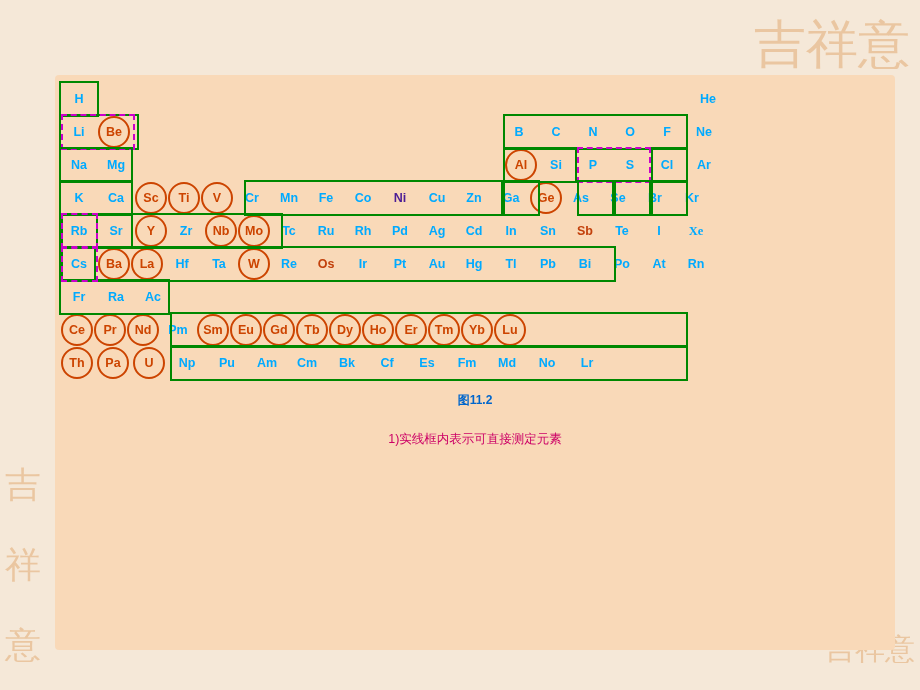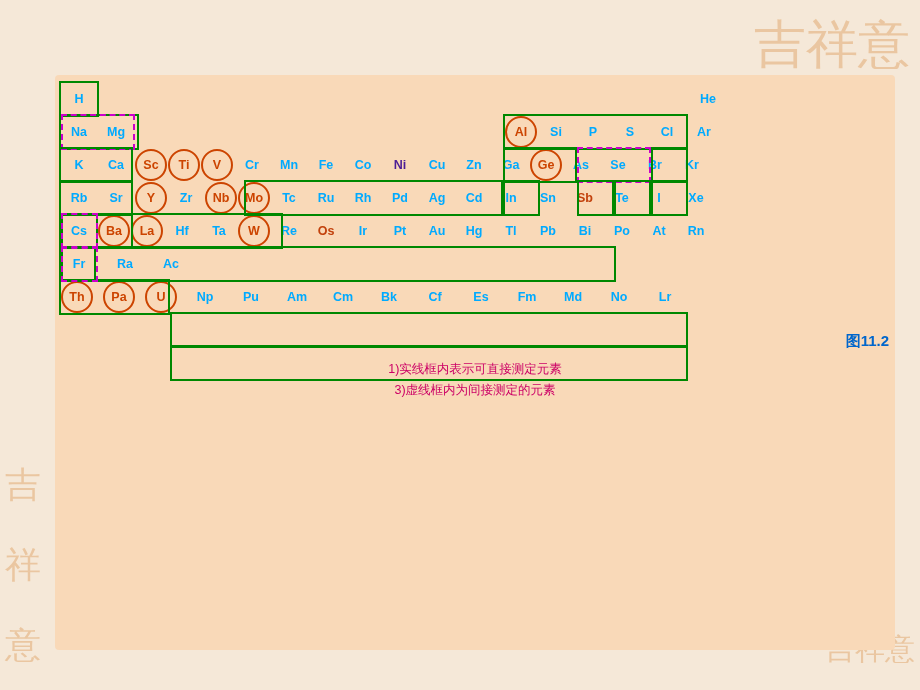--- a/index.html
+++ b/index.html
@@ -113,20 +113,41 @@
         <div class="el gap"></div>
         <div class="el gap"></div>
         <div class="el gap"></div>
         <div class="el gap"></div>
         <div class="el gap"></div>
         <div class="el gap"></div>
         <div class="el gap"></div>
       <div class="el" style="color:#00aaff;font-weight:bold;">He</div>
     </div>
 
+    <div style="display:flex;gap:1px;margin-bottom:1px;position:relative;">
+      <div class="el" style="color:#00aaff;font-weight:bold;">Li</div>
+      <div class="el circled">Be</div>
+
+      <div class="el gap"></div>
+        <div class="el gap"></div>
+        <div class="el gap"></div>
+        <div class="el gap"></div>
+        <div class="el gap"></div>
+        <div class="el gap"></div>
+        <div class="el gap"></div>
+        <div class="el gap"></div>
+        <div class="el gap"></div>
+        <div class="el gap"></div>
+      <div class="el" style="color:#00aaff;font-weight:bold;">B</div>
+      <div class="el" style="color:#00aaff;font-weight:bold;">C</div>
+      <div class="el" style="color:#00aaff;font-weight:bold;">N</div>
+      <div class="el" style="color:#00aaff;font-weight:bold;">O</div>
+      <div class="el" style="color:#00aaff;font-weight:bold;">F</div>
+      <div class="el" style="color:#00aaff;font-weight:bold;">Ne</div>
+    </div>
 
     <div style="display:flex;gap:1px;margin-bottom:1px;">
       <div class="el" style="color:#00aaff;font-weight:bold;">Na</div>
       <div class="el" style="color:#00aaff;font-weight:bold;">Mg</div>
       <div class="el gap"></div>
         <div class="el gap"></div>
         <div class="el gap"></div>
         <div class="el gap"></div>
         <div class="el gap"></div>
         <div class="el gap"></div>
@@ -174,21 +195,21 @@
       <div class="el" style="color:#00aaff;font-weight:bold;">Ru</div>
       <div class="el" style="color:#00aaff;font-weight:bold;">Rh</div>
       <div class="el" style="color:#00aaff;font-weight:bold;">Pd</div>
       <div class="el" style="color:#00aaff;font-weight:bold;">Ag</div>
       <div class="el" style="color:#00aaff;font-weight:bold;">Cd</div>
       <div class="el" style="color:#00aaff;font-weight:bold;">In</div>
       <div class="el" style="color:#00aaff;font-weight:bold;">Sn</div>
       <div class="el" style="color:#c2410c;font-weight:bold;">Sb</div>
       <div class="el" style="color:#00aaff;font-weight:bold;">Te</div>
       <div class="el" style="color:#00aaff;font-weight:bold;">I</div>
-      <div class="el" style="color:#00aaff;font-weight:bold;">Xe</div>
+      <div class="el" style="color:#00aaff;font-weight:bold;font-family:Liberation Serif, serif;">Xe</div>
     </div>
 
     <div style="display:flex;gap:1px;margin-bottom:1px;">
       <div class="el" style="color:#00aaff;font-weight:bold;">Cs</div>
       <div class="el circled">Ba</div>
       <div class="el circled">La</div>
       <div class="el" style="color:#00aaff;font-weight:bold;">Hf</div>
       <div class="el" style="color:#00aaff;font-weight:bold;">Ta</div>
       <div class="el circled">W</div>
       <div class="el" style="color:#00aaff;font-weight:bold;">Re</div>
@@ -198,43 +219,59 @@
       <div class="el" style="color:#00aaff;font-weight:bold;">Au</div>
       <div class="el" style="color:#00aaff;font-weight:bold;">Hg</div>
       <div class="el" style="color:#00aaff;font-weight:bold;">Tl</div>
       <div class="el" style="color:#00aaff;font-weight:bold;">Pb</div>
       <div class="el" style="color:#00aaff;font-weight:bold;">Bi</div>
       <div class="el" style="color:#00aaff;font-weight:bold;">Po</div>
       <div class="el" style="color:#00aaff;font-weight:bold;">At</div>
       <div class="el" style="color:#00aaff;font-weight:bold;">Rn</div>
     </div>
 
-    <div style="display:flex;gap:10px;margin-bottom:1px;">
+    <div style="display:flex;gap:1px;margin-bottom:1px;">
       <div class="el" style="color:#00aaff;font-weight:bold;">Fr</div>
       <div class="el" style="color:#00aaff;font-weight:bold;">Ra</div>
       <div class="el" style="color:#00aaff;font-weight:bold;">Ac</div>
       <div class="el gap"></div>
         <div class="el gap"></div>
         <div class="el gap"></div>
         <div class="el gap"></div>
         <div class="el gap"></div>
         <div class="el gap"></div>
         <div class="el gap"></div>
         <div class="el gap"></div>
         <div class="el gap"></div>
         <div class="el gap"></div>
         <div class="el gap"></div>
         <div class="el gap"></div>
         <div class="el gap"></div>
         <div class="el gap"></div>
         <div class="el gap"></div>
     </div>
 
-
-    <div style="display:flex;gap:10px;margin-bottom:19px;padding-left:calc(3*(36px+1px));">
+    <div style="display:flex;gap:1px;margin-bottom:1px;padding-left:calc(3*(36px+1px));">
+      <div class="el circled">Ce</div>
+      <div class="el circled">Pr</div>
+      <div class="el circled">Nd</div>
+      <div class="el" style="color:#00aaff;font-weight:bold;">Pm</div>
+      <div class="el circled">Sm</div>
+      <div class="el circled">Eu</div>
+      <div class="el circled">Gd</div>
+      <div class="el circled">Tb</div>
+      <div class="el circled">Dy</div>
+      <div class="el circled">Ho</div>
+      <div class="el circled">Er</div>
+      <div class="el circled">Tm</div>
+      <div class="el circled">Yb</div>
+      <div class="el circled">Lu</div>
+    </div>
+
+    <div style="display:flex;gap:4px;margin-bottom:13px;padding-left:calc(3*(36px+1px));">
       <div class="el circled">Th</div>
       <div class="el circled">Pa</div>
       <div class="el circled">U</div>
       <div class="el" style="color:#00aaff;font-weight:bold;">Np</div>
       <div class="el" style="color:#00aaff;font-weight:bold;">Pu</div>
       <div class="el" style="color:#00aaff;font-weight:bold;">Am</div>
       <div class="el" style="color:#00aaff;font-weight:bold;">Cm</div>
       <div class="el" style="color:#00aaff;font-weight:bold;">Bk</div>
       <div class="el" style="color:#00aaff;font-weight:bold;">Cf</div>
       <div class="el" style="color:#00aaff;font-weight:bold;">Es</div>
@@ -290,19 +327,18 @@
 
     <div class="overlay box-solid" style="top:262px;left:calc(3*37px - 2px);width:calc(14*37px);height:36px;"></div>
 
     <div class="overlay box-dashed" style="top:130px;left:calc(16*37px-2px);width:37px;height:36px;"></div>
 
     <div class="overlay box-dashed" style="top:163px;left:calc(15*37px-2px);width:37px;height:36px;"></div>
 
   </div>
 
   <div style="text-align:center;margin-top:8px;">
-    <div style="font-size:15px;color:#0066cc;font-weight:bold;margin-bottom:8px;text-align:right;">图11.2</div>
+    <div style="font-size:12px;color:#0066cc;font-weight:bold;margin-bottom:20px;">图11.2</div>
     <div style="font-size:12.5px;color:#cc0066;line-height:1.7;">
       <div>1)实线框内表示可直接测定元素</div>
-      <div>3)虚线框内为间接测定的元素</div>
     </div>
   </div>
 </div>
 
 </body></html>

